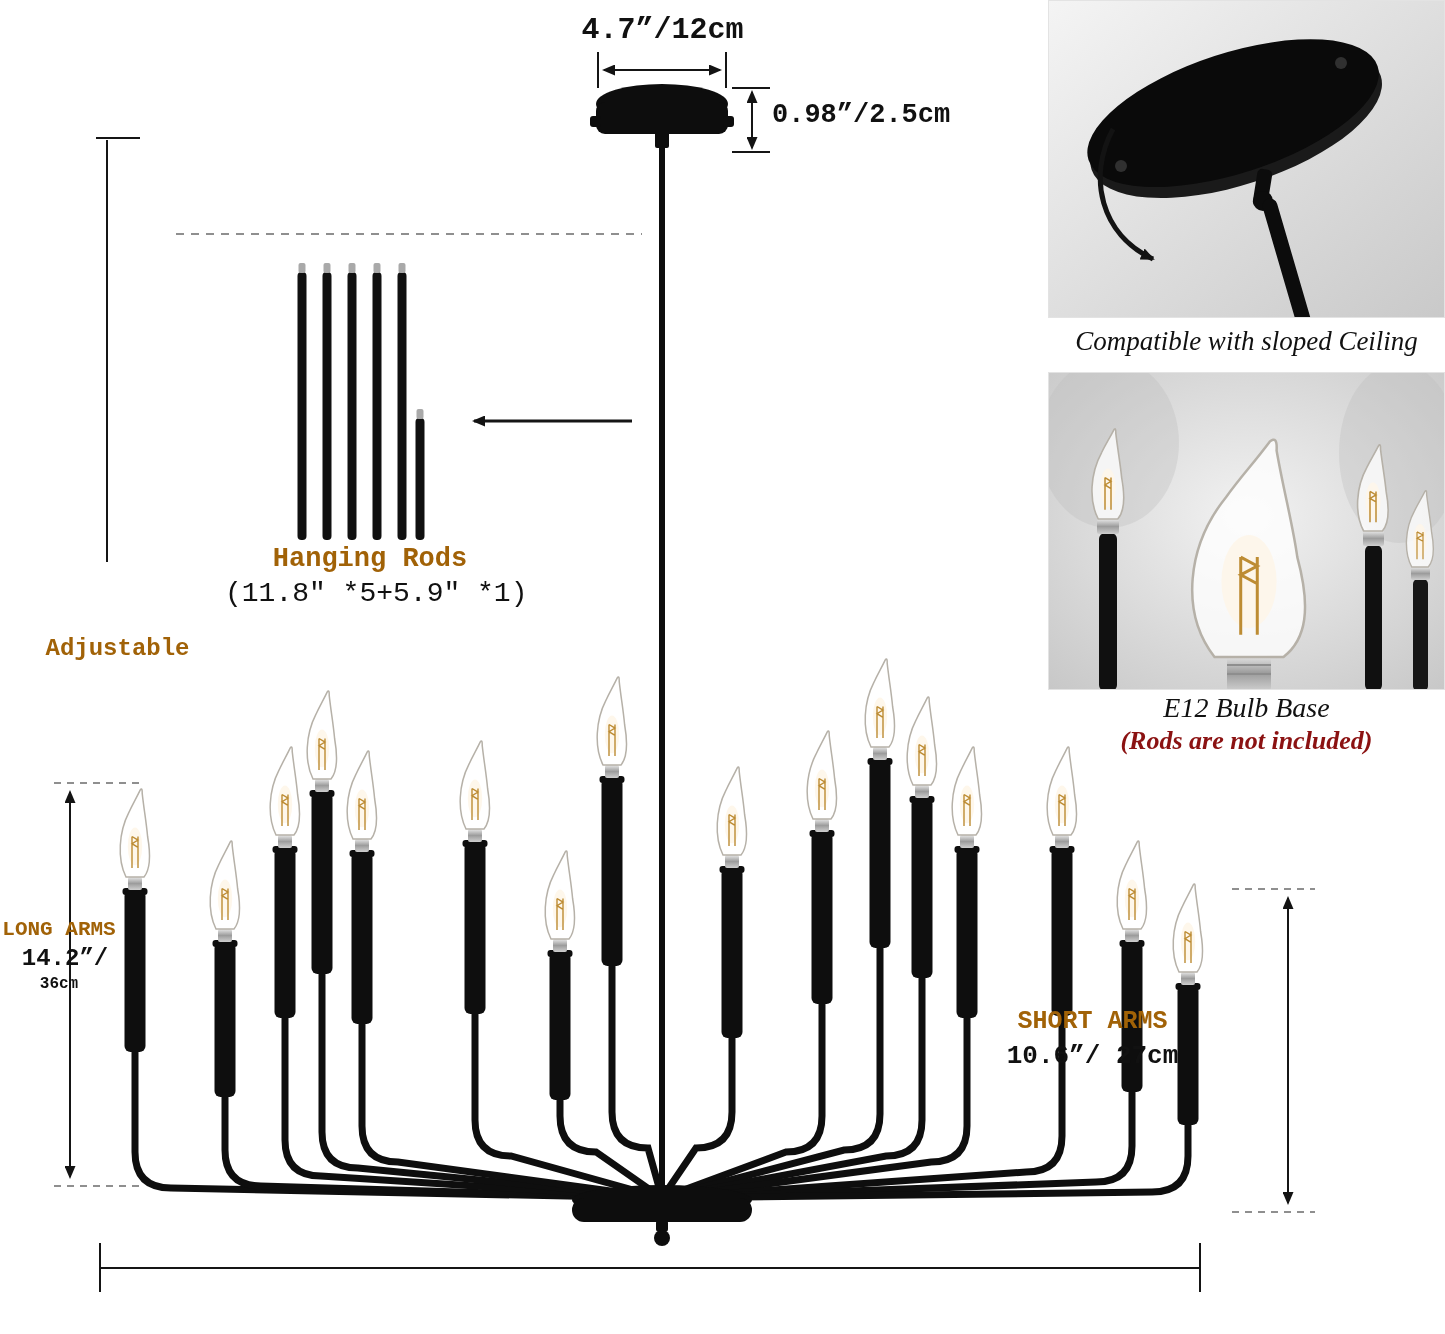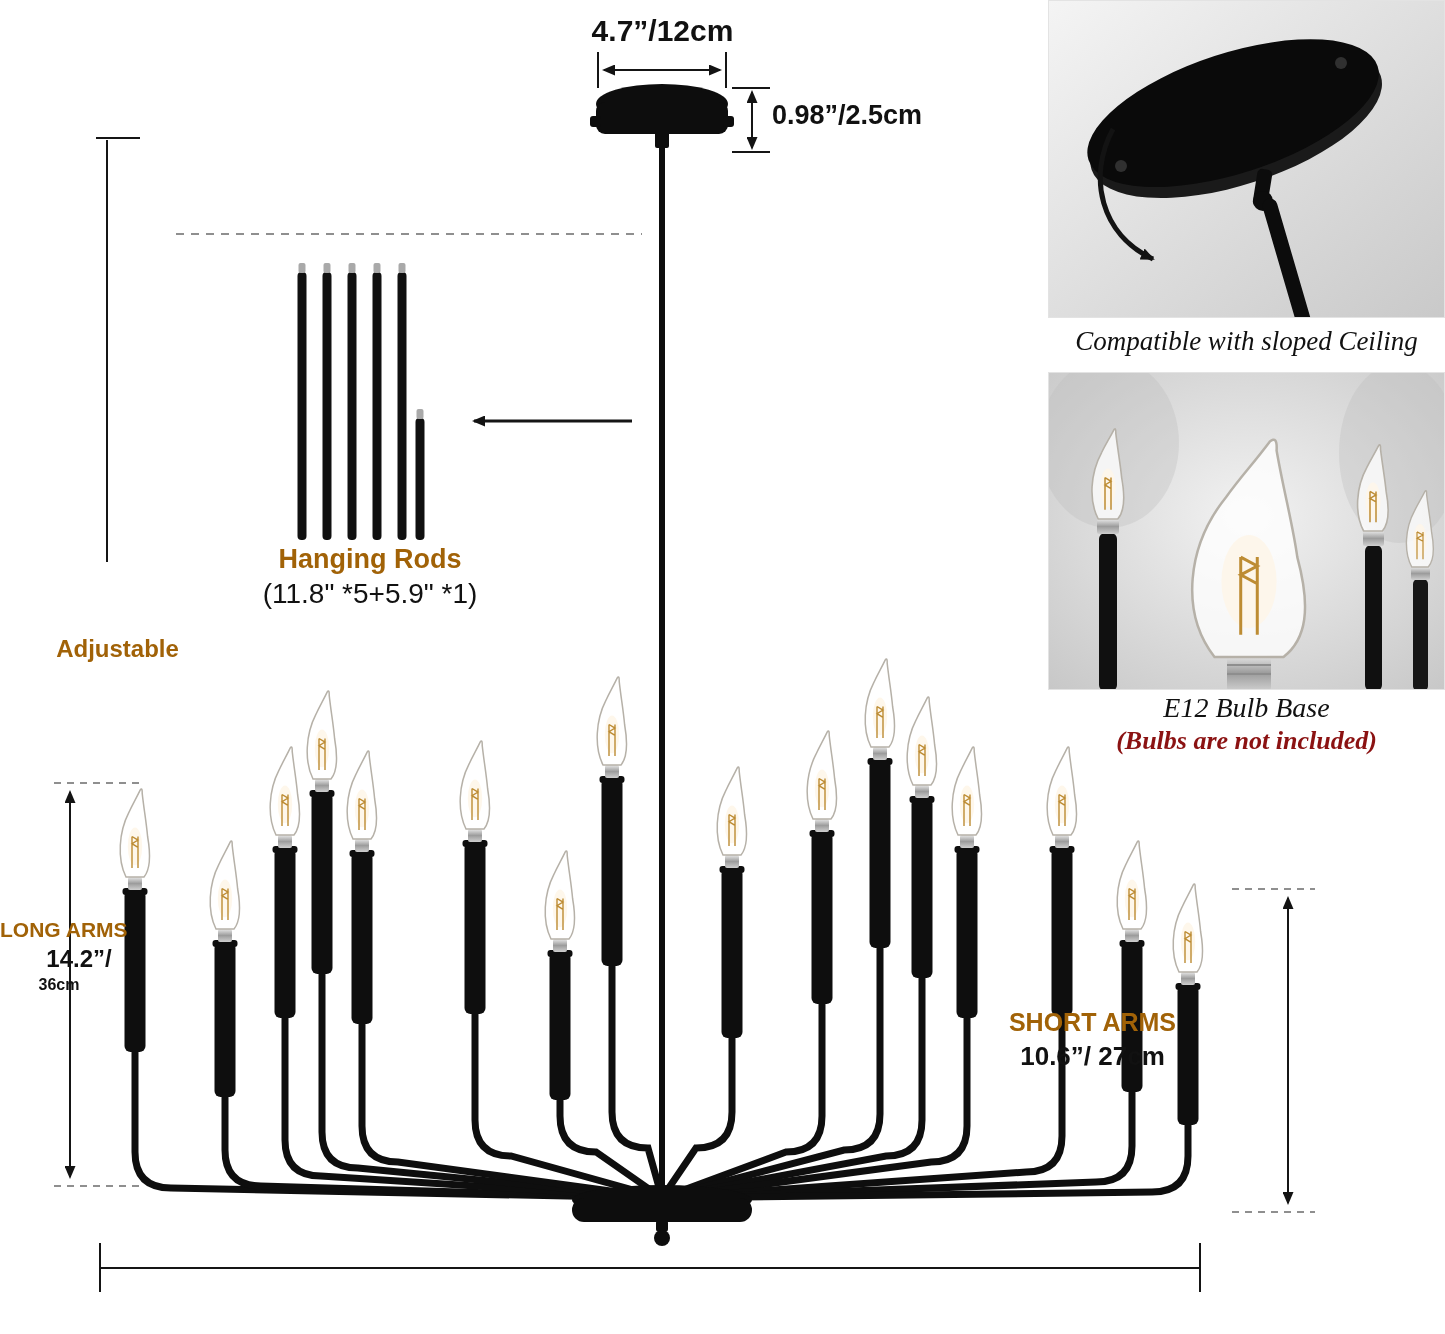--- a/index.html
+++ b/index.html
@@ -1,21 +1,21 @@
 <!DOCTYPE html>
 <html><head>
 <meta charset="utf-8">
 <style>
   * { margin:0; padding:0; box-sizing:border-box; }
   html,body { background:#ffffff; }
   #stage {
     position:relative; width:1445px; height:1334px; background:#ffffff;
     font-family:"Liberation Sans", sans-serif; color:#111; overflow:hidden;
   }
-  .lbl { position:absolute; line-height:1.12; white-space:nowrap; }
+  .lbl { position:absolute; line-height:1.12; white-space:nowrap;font-family:Liberation Mono, monospace; }
   .center { text-align:center; }
   .bold { font-weight:bold; }
   .red { color:#a16207; }
   .serif { font-family:"Liberation Serif", serif;font-style:italic; }
   .inset { position:absolute; left:1048px; width:397px; height:318px; border:1px solid #e3e3e3; overflow:hidden; }
   svg { display:block; }
   #main-svg { position:absolute; left:0; top:0; }
 </style>
 </head>
 <body>
@@ -228,21 +228,21 @@
   <div class="lbl bold center" style="left:530px; top:14px; width:265px; font-size:30px;">4.7”/12cm</div>
 
   <div class="lbl bold" style="left:772px; top:100px; font-size:27px;">0.98”/2.5cm</div>
 
   <div class="lbl bold red center" style="left:250px; top:544px; width:240px; font-size:27px;">Hanging Rods</div>
   <div class="lbl center" style="left:225px; top:578px; width:290px; font-size:28px;">(11.8" *5+5.9" *1)</div>
 
   <div class="lbl bold red center" style="left:30px; top:636px; width:175px; font-size:24px;">Adjustable</div>
 
   <div class="lbl bold red center" style="left:0px; top:918px; width:118px; font-size:21px;">LONG ARMS</div>
-  <div class="lbl bold center" style="left:16px; top:946px; width:118px; font-size:24px;padding-left:8px;">14.2”/</div>
+  <div class="lbl bold center" style="left:2px; top:946px; width:118px; font-size:24px;padding-left:8px;">14.2”/</div>
   <div class="lbl bold center" style="left:0px; top:976px; width:118px; font-size:16px;">36cm</div>
 
   <div class="lbl bold red center" style="left:985px; top:1008px; width:215px; font-size:25px;">SHORT ARMS</div>
   <div class="lbl bold center" style="left:985px; top:1042px; width:215px; font-size:26px;">10.6”/ 27cm</div>
 
 
   <div class="inset" style="top:0px;">
     <svg width="397" height="318" viewBox="0 0 397 318">
       <defs>
         <linearGradient id="insbg1" x1="0" y1="0" x2="1" y2="1">
@@ -303,15 +303,15 @@
           <rect x="178" y="282" width="44" height="36" rx="4" fill="url(#metal2)"></rect>
           <line x1="178" y1="292" x2="222" y2="292" stroke="#8e8e8e" stroke-width="2"></line>
           <line x1="178" y1="301" x2="222" y2="301" stroke="#8e8e8e" stroke-width="2"></line>
           <ellipse cx="200" cy="208.51999999999998" rx="27.599999999999998" ry="46.62" fill="#f7d49c" opacity="0.9"></ellipse>
           <path d="M 165.5 284 C 131 239.6 137.9 173 177 124.16 C 193.1 101.96000000000001 202.3 93.08000000000001 220.7 68.66 Q 228.52 62 227.6 77.53999999999999 C 234.5 117.5 243.7 150.8 248.3 184.1 C 262.1 235.16 257.5 266.24 234.5 284 Z" fill="rgba(255,255,255,0.78)" stroke="#b6b1a8" stroke-width="2.5"></path>
           <path d="M 191.72 261.8 V 184.1 M 208.28 261.8 V 184.1 M 191.72 184.1 L 208.28 192.98000000000002 L 191.72 201.86 L 208.28 210.74" fill="none" stroke="#bd8c33" stroke-width="3"></path>
         </g>
     </svg>
   </div>
   <div class="lbl serif center" style="left:1048px; top:692px; width:397px; font-size:28px;">E12 Bulb Base</div>
-  <div class="lbl serif bold center" style="left:1048px; top:726px; width:397px; font-size:26px; color:#8b1212;">(Bulbs are not included)</div>
+  <div class="lbl serif bold center" style="left:1048px; top:726px; width:397px; font-size:26px; color:#8b1212;">(Rods are not included)</div>
 
 </div>
 
 </body></html>

